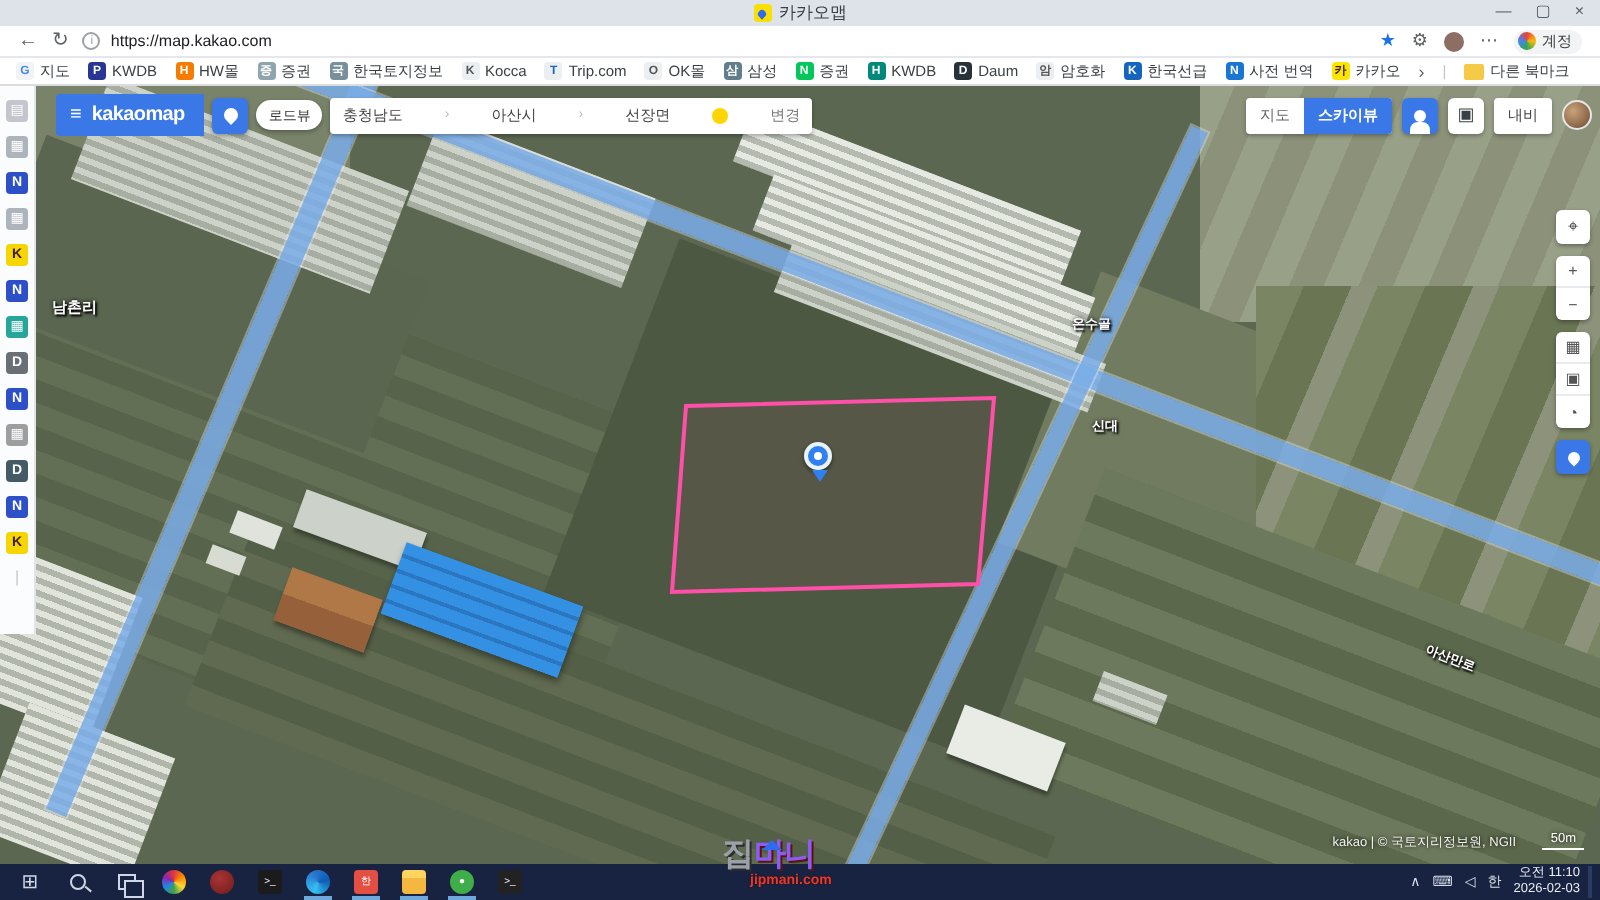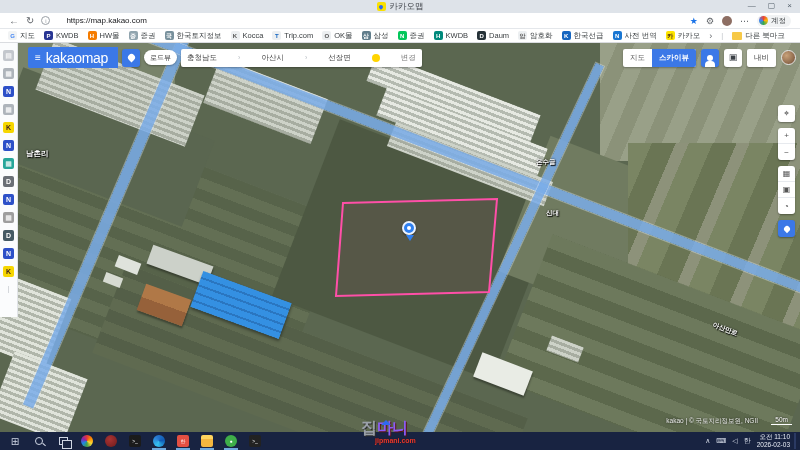--- a/index.html
+++ b/index.html
@@ -5,21 +5,21 @@
   *{box-sizing:border-box;margin:0;padding:0;font-family:"Liberation Sans","DejaVu Sans",sans-serif;}
   html,body{width:800px;height:450px;overflow:hidden;background:#000;}
   
   .titlebar{height:13px;background:#dee3e9;position:relative;display:flex;align-items:center;justify-content:center;}
   .tab-title{display:flex;align-items:center;gap:4px;font-size:8.5px;color:#3a3f45;}
   .kakao-fav{width:9px;height:9px;border-radius:2px;background:#f9e000;display:grid;place-items:center;}
   .kakao-fav b{width:4px;height:4px;border-radius:50% 50% 50% 0;background:#2f6af0;transform:rotate(-45deg);}
   .win-controls{position:absolute;right:8px;top:1px;display:flex;gap:12px;font-size:8px;color:#55606b;}
   .addrbar{height:16px;background:#fff;display:flex;align-items:center;gap:7px;padding:0 9px;border-bottom:1px solid #e4e7eb;}
   .navg{font-size:10px;color:#5f6368;line-height:1;}
-  .urlwrap{flex:1;display:flex;align-items:center;gap:16px;font-size:8px;color:#202124;}
+  .urlwrap{flex:1;display:flex;align-items:center;gap:5px;font-size:8px;color:#202124;}
   .site-ico{width:9px;height:9px;border-radius:50%;border:1px solid #9aa0a6;color:#9aa0a6;font-size:6px;display:grid;place-items:center;}
   .addr-actions{display:flex;align-items:center;gap:8px;}
   .star{color:#1a73e8;font-size:9px;}
   .ext{color:#5f6368;font-size:9px;}
   .mini-avatar{width:10px;height:10px;border-radius:50%;background:#8d6e63;}
   .profile-chip{display:flex;align-items:center;gap:3px;font-size:7.5px;color:#3c4043;background:#f1f3f4;border-radius:7px;padding:1px 5px 1px 2px;}
   .chip-ball{width:9px;height:9px;border-radius:50%;background:conic-gradient(#ea4335,#fbbc05,#34a853,#4285f4,#ea4335);}
   .bookmarks{height:14px;background:#fff;border-bottom:1px solid #dadce0;display:flex;align-items:center;gap:9px;padding:0 8px;font-size:7.5px;color:#3c4043;white-space:nowrap;overflow:hidden;}
   .bm{display:flex;align-items:center;gap:3px;flex:0 0 auto;}
   .bm i{font-style:normal;width:9px;height:9px;border-radius:2px;font-size:6px;font-weight:bold;color:#fff;display:grid;place-items:center;line-height:1;}
@@ -39,21 +39,21 @@
   .maplabel{position:absolute;color:#fff;font-size:7.5px;font-weight:bold;text-shadow:0 0 2px #000,1px 1px 1px #000;}
   .pin{position:absolute;width:14px;height:14px;border-radius:50%;background:#2f80f0;border:2px solid #eaf2fe;box-shadow:0 1px 2px rgba(0,0,0,.5);}
   .pin::before{content:"";position:absolute;left:3px;top:3px;width:4px;height:4px;border-radius:50%;background:#fff;}
   .pin::after{content:"";position:absolute;left:2px;top:12px;border:4px solid transparent;border-top:6px solid #2f80f0;}
   .attr{position:absolute;right:42px;top:374px;font-size:6.5px;color:#f0f2ee;text-shadow:0 0 2px #000;}
   .scale{position:absolute;right:8px;top:373px;font-size:6.5px;color:#fff;text-shadow:0 0 2px #000;border-bottom:1px solid #fff;padding:0 4px 1px;}
   
   .mapbar{position:absolute;left:28px;top:4px;right:4px;height:21px;display:flex;align-items:center;gap:4px;z-index:20;}
   .logo-block{height:21px;display:flex;align-items:center;gap:5px;background:#3b78e7;border-radius:2px 0 0 2px;padding:0 10px 0 7px;color:#fff;}
   .burger{font-size:10px;line-height:1;}
-  .logo-txt{font-size:14px;font-weight:normal;letter-spacing:-.3px;text-align:center;}
+  .logo-txt{font-size:10px;font-weight:bold;letter-spacing:-.3px;text-align:center;}
   .searchbox{height:21px;background:#fff;display:flex;align-items:center;gap:4px;padding:0 5px;width:96px;border-radius:0 2px 2px 0;box-shadow:0 1px 2px rgba(0,0,0,.25);}
   .searchbox input{border:0;outline:0;width:56px;font-size:8px;color:#222;background:transparent;}
   .mag{width:8px;height:8px;border:1.4px solid #6a7075;border-radius:50%;position:relative;}
   .mag::after{content:"";position:absolute;left:6px;top:6px;width:4px;height:1.4px;background:#6a7075;transform:rotate(40deg);}
   .clearbtn{width:9px;height:9px;border-radius:50%;background:#ccd1d6;color:#fff;font-size:6px;display:grid;place-items:center;}
   .sqbtn{width:18px;height:18px;border-radius:3px;display:grid;place-items:center;box-shadow:0 1px 2px rgba(0,0,0,.3);}
   .blue{background:#3b78e7;}
   .whitebtn{background:#fff;color:#444;}
   .minipin{width:7px;height:7px;border-radius:50% 50% 50% 0;background:#fff;transform:rotate(-45deg);}
   .chiplabel{height:15px;background:#fff;border-radius:8px;display:flex;align-items:center;padding:0 6px;font-size:7px;color:#333;box-shadow:0 1px 2px rgba(0,0,0,.3);}

